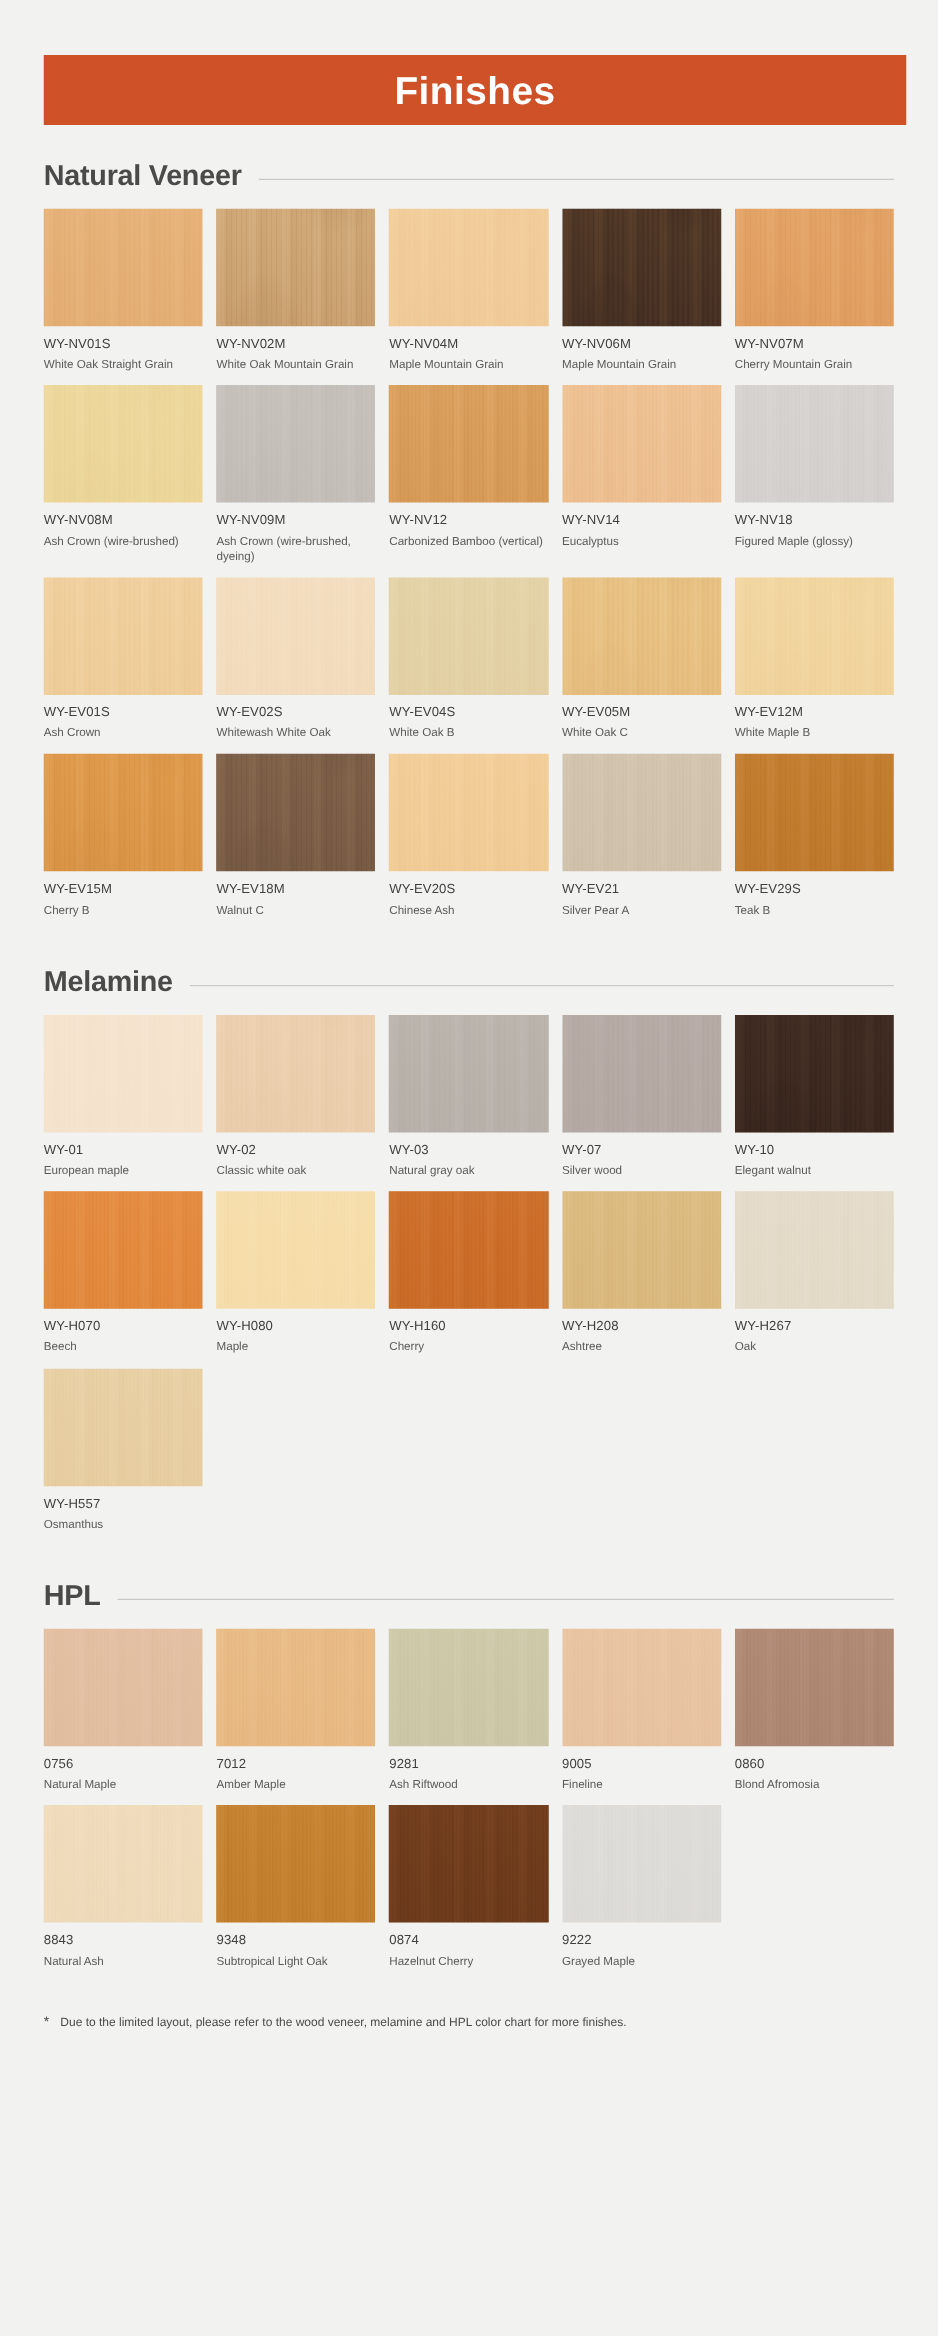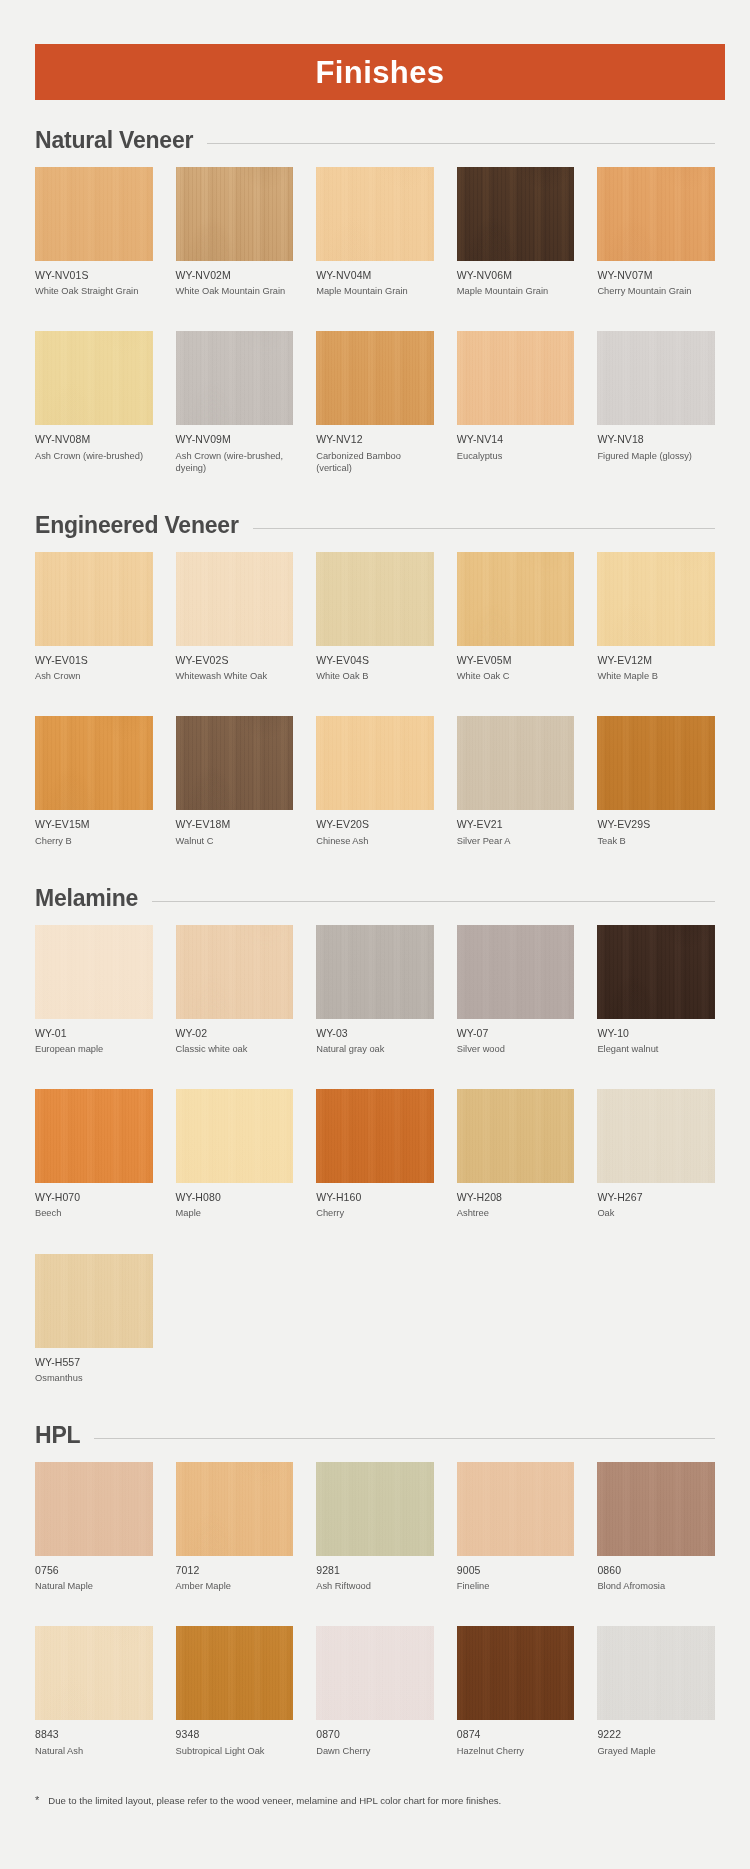--- a/index.html
+++ b/index.html
@@ -51,21 +51,20 @@
     margin-left: 14px;
     margin-top: 6px;
   }
 
   
   .grid {
     display: grid;
     grid-template-columns: repeat(5, 1fr);
     column-gap: 11px;
     row-gap: 0;
-    gap: 23px;
   }
   .cell { padding-bottom: 11px; }
   .swatch {
     width: 100%;
     height: 94px;
     position: relative;
     overflow: hidden;
     background: #ddd;
   }
   .swatch .grainA,
@@ -204,24 +203,20 @@
               <div class="grainA" style="background: repeating-linear-gradient(90deg, rgba(189, 184, 181, 0.098) 0px, rgba(189, 184, 181, 0.098) 1px, rgba(255, 255, 255, 0) 1px, rgba(255, 255, 255, 0) 3px);"></div>
               <div class="grainB" style="background: repeating-linear-gradient(90deg, rgba(233, 230, 228, 0.09) 0px, rgba(233, 230, 228, 0.09) 5px, rgba(189, 184, 181, 0.063) 9px, rgba(255, 255, 255, 0) 17px, rgba(255, 255, 255, 0) 26px);"></div>
               <div class="grainC" style="background: linear-gradient(rgba(233, 230, 228, 0.06) 0%, rgba(0, 0, 0, 0) 45%, rgba(189, 184, 181, 0.055) 100%);"></div>
             </div>
             <div class="cell-code">WY-NV18</div>
             <div class="cell-name">Figured Maple (glossy)</div>
           </div>
         </div>
       </div>
       <div class="section">
-        <div class="section-head">
-          <div class="section-title">Engineered Veneer</div>
-          <div class="section-rule"></div>
-        </div>
         <div class="grid">
           <div class="cell">
             <div class="swatch" style="background: rgb(240, 207, 157);">
               <div class="grainA" style="background: repeating-linear-gradient(90deg, rgba(221, 182, 125, 0.14) 0px, rgba(221, 182, 125, 0.14) 1px, rgba(255, 255, 255, 0) 1px, rgba(255, 255, 255, 0) 4px);"></div>
               <div class="grainB" style="background: repeating-linear-gradient(90deg, rgba(250, 224, 182, 0.13) 0px, rgba(250, 224, 182, 0.13) 5px, rgba(221, 182, 125, 0.09) 9px, rgba(255, 255, 255, 0) 17px, rgba(255, 255, 255, 0) 26px);"></div>
               <div class="grainC" style="background: linear-gradient(rgba(250, 224, 182, 0.082) 0%, rgba(0, 0, 0, 0) 45%, rgba(221, 182, 125, 0.08) 100%);"></div>
             </div>
             <div class="cell-code">WY-EV01S</div>
             <div class="cell-name">Ash Crown</div>
           </div>
@@ -478,29 +473,20 @@
           <div class="cell">
             <div class="swatch" style="background: rgb(197, 130, 47);">
               <div class="grainA" style="background: repeating-linear-gradient(90deg, rgba(169, 106, 28, 0.153) 0px, rgba(169, 106, 28, 0.153) 1px, rgba(255, 255, 255, 0) 1px, rgba(255, 255, 255, 0) 3px);"></div>
               <div class="grainB" style="background: repeating-linear-gradient(90deg, rgba(217, 158, 85, 0.14) 0px, rgba(217, 158, 85, 0.14) 5px, rgba(169, 106, 28, 0.098) 9px, rgba(255, 255, 255, 0) 17px, rgba(255, 255, 255, 0) 26px);"></div>
               <div class="grainC" style="background: linear-gradient(rgba(217, 158, 85, 0.09) 0%, rgba(0, 0, 0, 0) 45%, rgba(169, 106, 28, 0.082) 100%);"></div>
             </div>
             <div class="cell-code">9348</div>
             <div class="cell-name">Subtropical Light Oak</div>
           </div>
           <div class="cell">
-            <div class="swatch" style="background: rgb(234, 223, 220);">
-              <div class="grainA" style="background: repeating-linear-gradient(90deg, rgba(218, 205, 201, 0.067) 0px, rgba(218, 205, 201, 0.067) 1px, rgba(255, 255, 255, 0) 1px, rgba(255, 255, 255, 0) 3px);"></div>
-              <div class="grainB" style="background: repeating-linear-gradient(90deg, rgba(245, 238, 236, 0.06) 0px, rgba(245, 238, 236, 0.06) 5px, rgba(218, 205, 201, 0.043) 9px, rgba(255, 255, 255, 0) 17px, rgba(255, 255, 255, 0) 26px);"></div>
-              <div class="grainC" style="background: linear-gradient(rgba(245, 238, 236, 0.04) 0%, rgba(0, 0, 0, 0) 45%, rgba(218, 205, 201, 0.035) 100%);"></div>
-            </div>
-            <div class="cell-code">0870</div>
-            <div class="cell-name">Dawn Cherry</div>
-          </div>
-          <div class="cell">
             <div class="swatch" style="background: rgb(112, 61, 29);">
               <div class="grainA" style="background: repeating-linear-gradient(90deg, rgba(85, 43, 18, 0.165) 0px, rgba(85, 43, 18, 0.165) 1px, rgba(255, 255, 255, 0) 1px, rgba(255, 255, 255, 0) 3px);"></div>
               <div class="grainB" style="background: repeating-linear-gradient(90deg, rgba(141, 85, 48, 0.15) 0px, rgba(141, 85, 48, 0.15) 5px, rgba(85, 43, 18, 0.106) 9px, rgba(255, 255, 255, 0) 17px, rgba(255, 255, 255, 0) 26px);"></div>
               <div class="grainC" style="background: linear-gradient(rgba(141, 85, 48, 0.094) 0%, rgba(0, 0, 0, 0) 45%, rgba(85, 43, 18, 0.09) 100%);"></div>
             </div>
             <div class="cell-code">0874</div>
             <div class="cell-name">Hazelnut Cherry</div>
           </div>
           <div class="cell">
             <div class="swatch" style="background: rgb(222, 220, 216);">

